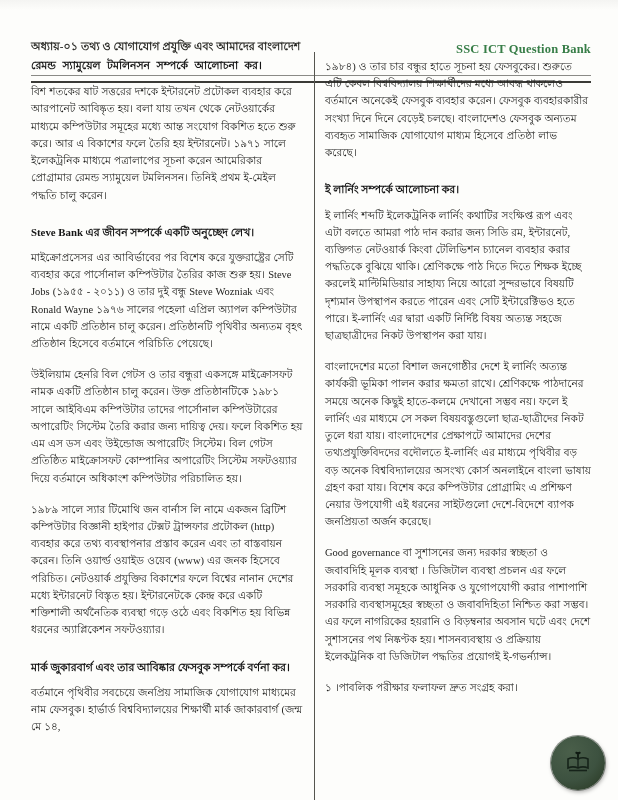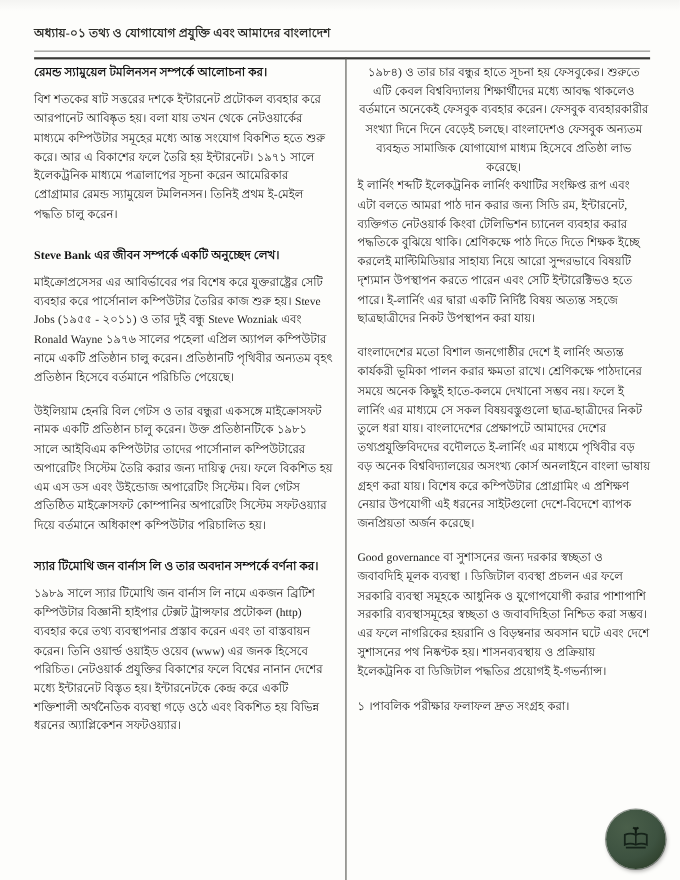--- a/index.html
+++ b/index.html
@@ -9,23 +9,23 @@
     font-family:"Liberation Serif","DejaVu Serif",serif;
     color:#1b1b1b;
     -webkit-font-smoothing:antialiased;
   }
   .page{
     position:absolute;inset:0;
     background:linear-gradient(180deg,#f4f4f2 0,#fdfdfb 10px);
   }
   
   .header{
-    position:absolute;left:31px;right:27px;top:22px;
+    position:absolute;left:31px;right:27px;top:38px;
     display:flex;justify-content:space-between;align-items:flex-end;
-    padding-bottom:10px;
+    padding-bottom:23px;
   }
   .header .rule{
     position:absolute;left:0;right:0;bottom:-3px;height:5px;
     border-top:1px solid #8a8a86;border-bottom:2px solid #3a3a36;
   }
   .chapter-title{
     font-size:11px;font-weight:bold;color:#2c2c28;letter-spacing:.1px;
   }
   .brand-title{
     font-size:12.5px;font-weight:bold;color:#377d47;letter-spacing:.2px;
@@ -37,70 +37,75 @@
   }
   .col{box-sizing:border-box;}
   .col.left{width:283px;padding-right:11px;}
   .col.right{flex:1;border-left:1px solid #55554f;padding-left:10px;min-height:745px;}
   
   .qa{margin:0 0 14px 0;}
   .q{
     margin:20px 0 9px 0;font-size:10.8px;font-weight:bold;color:#141414;
     line-height:1.5;
   }
-  .qa:first-child .q{margin-top:6px;}
+  .qa:first-child .q{margin-top:6px;font-family:Liberation Mono, monospace;}
   .a{
     margin:0;font-size:10.5px;line-height:1.64;color:#222220;
     text-align:left;word-spacing:.5px;
   }
-  .continuation{margin-top:6px;text-align:center;}
+  .continuation{margin-top:6px;}
   
   .logo-badge{
     position:absolute;left:551px;top:736px;width:54px;height:54px;
     border-radius:50%;
     background:radial-gradient(circle at 35% 30%,#4a5f4a 0,#3d5240 55%,#26351f 100%);
     box-shadow:0 0 0 1px rgba(40,50,40,.5), 1px 2px 4px rgba(0,0,0,.35);
     display:flex;align-items:center;justify-content:center;
   }
   .logo-badge svg{display:block;}
 </style>
 </head>
 <body>
 
 <div class="page">
 
   <div class="header">
     <span class="chapter-title">অধ্যায়-০১ তথ্য ও যোগাযোগ প্রযুক্তি এবং আমাদের বাংলাদেশ</span>
+    <span class="brand-title">SSC ICT Question Bank</span>
     <span class="rule"></span>
   </div>
 
   <div class="columns">
 
     <div class="col left">
       <section class="qa">
         <h3 class="q">রেমন্ড স্যামুয়েল টমলিনসন সম্পর্কে আলোচনা কর।</h3>
         <p class="a">বিশ শতকের ষাট সত্তরের দশকে ইন্টারনেট প্রটোকল ব্যবহার করে আরপানেট আবিষ্কৃত হয়। বলা যায় তখন থেকে নেটওয়ার্কের মাধ্যমে কম্পিউটার সমূহের মধ্যে আন্ত সংযোগ বিকশিত হতে শুরু করে। আর এ বিকাশের ফলে তৈরি হয় ইন্টারনেট। ১৯৭১ সালে ইলেকট্রনিক মাধ্যমে পত্রালাপের সূচনা করেন আমেরিকার প্রোগ্রামার রেমন্ড স্যামুয়েল টমলিনসন। তিনিই প্রথম ই-মেইল পদ্ধতি চালু করেন।</p>
       </section>
       <section class="qa">
         <h3 class="q">Steve Bank এর জীবন সম্পর্কে একটি অনুচ্ছেদ লেখ।</h3>
         <p class="a">মাইক্রোপ্রসেসর এর আবির্ভাবের পর বিশেষ করে যুক্তরাষ্ট্রের সেটি ব্যবহার করে পার্সোনাল কম্পিউটার তৈরির কাজ শুরু হয়। Steve Jobs (১৯৫৫ - ২০১১) ও তার দুই বন্ধু Steve Wozniak এবং Ronald Wayne ১৯৭৬ সালের পহেলা এপ্রিল অ্যাপল কম্পিউটার নামে একটি প্রতিষ্ঠান চালু করেন। প্রতিষ্ঠানটি পৃথিবীর অন্যতম বৃহৎ প্রতিষ্ঠান হিসেবে বর্তমানে পরিচিতি পেয়েছে।</p>
       </section>
       <section class="qa">
         <p class="a">উইলিয়াম হেনরি বিল গেটস ও তার বন্ধুরা একসঙ্গে মাইক্রোসফট নামক একটি প্রতিষ্ঠান চালু করেন। উক্ত প্রতিষ্ঠানটিকে ১৯৮১ সালে আইবিএম কম্পিউটার তাদের পার্সোনাল কম্পিউটারের অপারেটিং সিস্টেম তৈরি করার জন্য দায়িত্ব দেয়। ফলে বিকশিত হয় এম এস ডস এবং উইন্ডোজ অপারেটিং সিস্টেম। বিল গেটস প্রতিষ্ঠিত মাইক্রোসফট কোম্পানির অপারেটিং সিস্টেম সফটওয়্যার দিয়ে বর্তমানে অধিকাংশ কম্পিউটার পরিচালিত হয়।</p>
       </section>
       <section class="qa">
-        <h3 class="q">স্যার টিমোথি জন বার্নাস লি ও তার অবদান সম্পর্কে বর্ণনা কর।</h3>
         <p class="a">১৯৮৯ সালে স্যার টিমোথি জন বার্নাস লি নামে একজন ব্রিটিশ কম্পিউটার বিজ্ঞানী হাইপার টেক্সট ট্রান্সফার প্রটোকল (http) ব্যবহার করে তথ্য ব্যবস্থাপনার প্রস্তাব করেন এবং তা বাস্তবায়ন করেন। তিনি ওয়ার্ল্ড ওয়াইড ওয়েব (www) এর জনক হিসেবে পরিচিত। নেটওয়ার্ক প্রযুক্তির বিকাশের ফলে বিশ্বের নানান দেশের মধ্যে ইন্টারনেট বিস্তৃত হয়। ইন্টারনেটকে কেন্দ্র করে একটি শক্তিশালী অর্থনৈতিক ব্যবস্থা গড়ে ওঠে এবং বিকশিত হয় বিভিন্ন ধরনের অ্যাপ্লিকেশন সফটওয়্যার।</p>
+      </section>
+      <section class="qa">
+        <h3 class="q">মার্ক জুকারবার্গ এবং তার আবিষ্কার ফেসবুক সম্পর্কে বর্ণনা কর।</h3>
+        <p class="a">বর্তমানে পৃথিবীর সবচেয়ে জনপ্রিয় সামাজিক যোগাযোগ মাধ্যমের নাম ফেসবুক। হার্ভার্ড বিশ্ববিদ্যালয়ের শিক্ষার্থী মার্ক জাকারবার্গ (জন্ম মে ১৪,</p>
       </section>
     </div>
 
     <div class="col right">
       <p class="a continuation">১৯৮৪) ও তার চার বন্ধুর হাতে সূচনা হয় ফেসবুকের। শুরুতে এটি কেবল বিশ্ববিদ্যালয় শিক্ষার্থীদের মধ্যে আবদ্ধ থাকলেও বর্তমানে অনেকেই ফেসবুক ব্যবহার করেন। ফেসবুক ব্যবহারকারীর সংখ্যা দিনে দিনে বেড়েই চলছে। বাংলাদেশও ফেসবুক অন্যতম ব্যবহৃত সামাজিক যোগাযোগ মাধ্যম হিসেবে প্রতিষ্ঠা লাভ করেছে।</p>
 
       <section class="qa">
+        <h3 class="q">ই লার্নিং সম্পর্কে আলোচনা কর।</h3>
         <p class="a">ই লার্নিং শব্দটি ইলেকট্রনিক লার্নিং কথাটির সংক্ষিপ্ত রূপ এবং এটা বলতে আমরা পাঠ দান করার জন্য সিডি রম, ইন্টারনেট, ব্যক্তিগত নেটওয়ার্ক কিংবা টেলিভিশন চ্যানেল ব্যবহার করার পদ্ধতিকে বুঝিয়ে থাকি। শ্রেণিকক্ষে পাঠ দিতে দিতে শিক্ষক ইচ্ছে করলেই মাল্টিমিডিয়ার সাহায্য নিয়ে আরো সুন্দরভাবে বিষয়টি দৃশ্যমান উপস্থাপন করতে পারেন এবং সেটি ইন্টারেক্টিভও হতে পারে। ই-লার্নিং এর দ্বারা একটি নির্দিষ্ট বিষয় অত্যন্ত সহজে ছাত্রছাত্রীদের নিকট উপস্থাপন করা যায়।</p>
       </section>
       <section class="qa">
         <p class="a">বাংলাদেশের মতো বিশাল জনগোষ্ঠীর দেশে ই লার্নিং অত্যন্ত কার্যকরী ভূমিকা পালন করার ক্ষমতা রাখে। শ্রেণিকক্ষে পাঠদানের সময়ে অনেক কিছুই হাতে-কলমে দেখানো সম্ভব নয়। ফলে ই লার্নিং এর মাধ্যমে সে সকল বিষয়বস্তুগুলো ছাত্র-ছাত্রীদের নিকট তুলে ধরা যায়। বাংলাদেশের প্রেক্ষাপটে আমাদের দেশের তথ্যপ্রযুক্তিবিদদের বদৌলতে ই-লার্নিং এর মাধ্যমে পৃথিবীর বড় বড় অনেক বিশ্ববিদ্যালয়ের অসংখ্য কোর্স অনলাইনে বাংলা ভাষায় গ্রহণ করা যায়। বিশেষ করে কম্পিউটার প্রোগ্রামিং এ প্রশিক্ষণ নেয়ার উপযোগী এই ধরনের সাইটগুলো দেশে-বিদেশে ব্যাপক জনপ্রিয়তা অর্জন করেছে।</p>
       </section>
       <section class="qa">
         <p class="a">Good governance বা সুশাসনের জন্য দরকার স্বচ্ছতা ও জবাবদিহি মূলক ব্যবস্থা । ডিজিটাল ব্যবস্থা প্রচলন এর ফলে সরকারি ব্যবস্থা সমূহকে আধুনিক ও যুগোপযোগী করার পাশাপাশি সরকারি ব্যবস্থাসমূহের স্বচ্ছতা ও জবাবদিহিতা নিশ্চিত করা সম্ভব। এর ফলে নাগরিকের হয়রানি ও বিড়ম্বনার অবসান ঘটে এবং দেশে সুশাসনের পথ নিষ্কণ্টক হয়। শাসনব্যবস্থায় ও প্রক্রিয়ায় ইলেকট্রনিক বা ডিজিটাল পদ্ধতির প্রয়োগই ই-গভর্ন্যান্স।</p>
       </section>
       <section class="qa">
         <p class="a">১ ।পাবলিক পরীক্ষার ফলাফল দ্রুত সংগ্রহ করা।</p>

